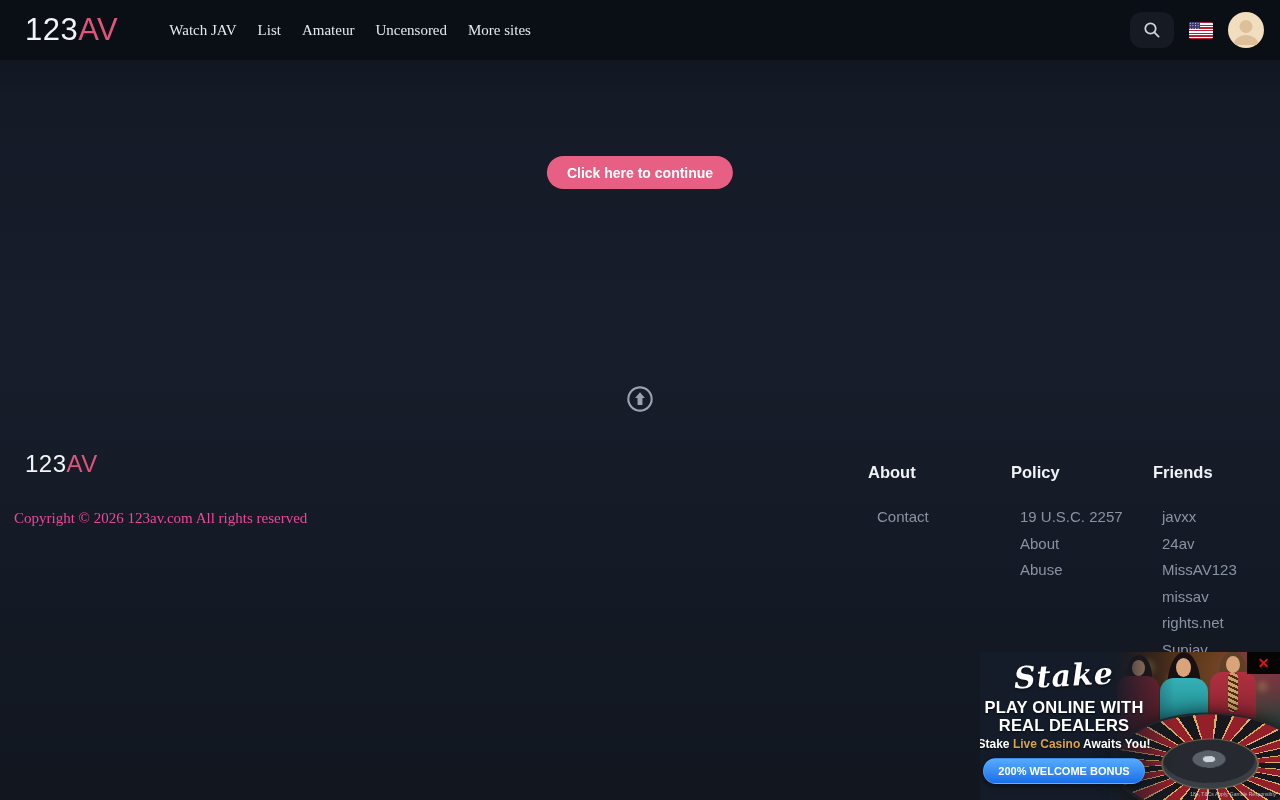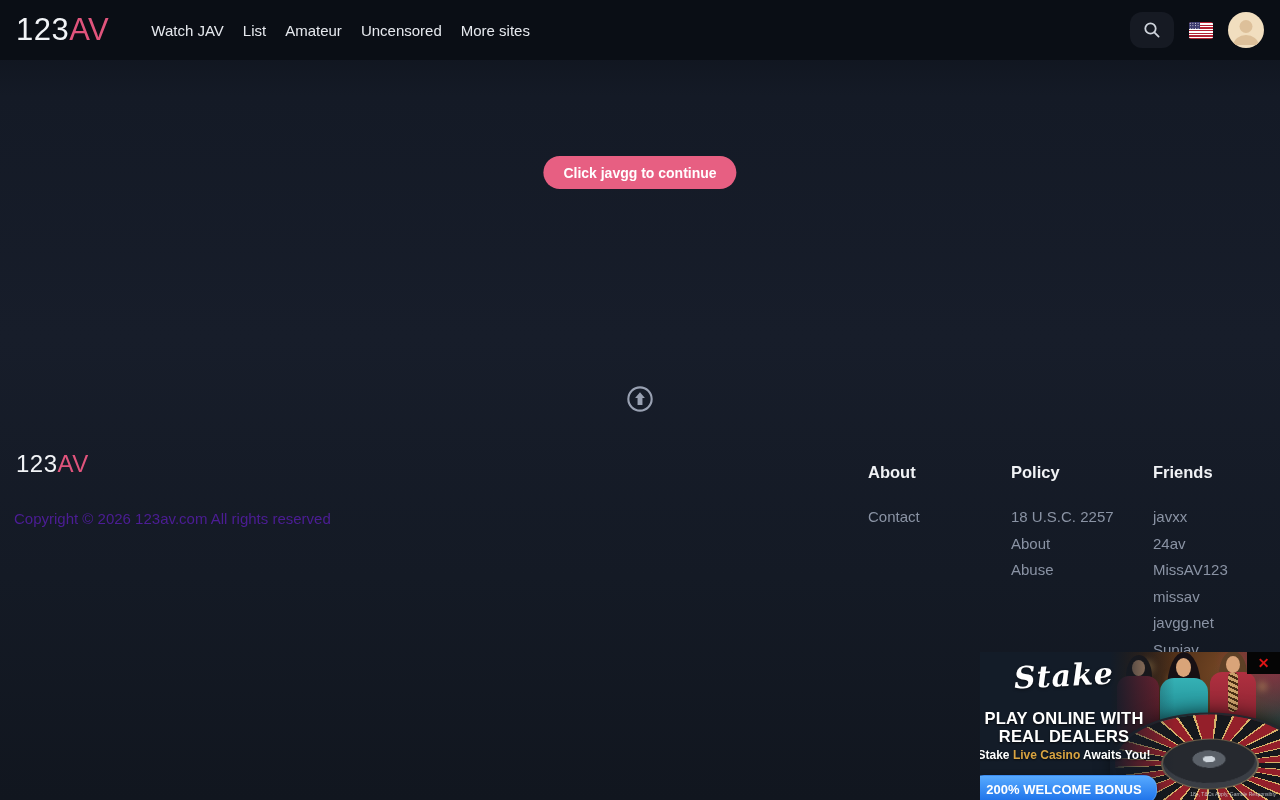--- a/index.html
+++ b/index.html
@@ -3,32 +3,32 @@
 <meta charset="utf-8">
 <style>
   * { box-sizing: border-box; margin: 0; padding: 0; }
   html, body { width: 1280px; height: 800px; overflow: hidden; }
   body {
     font-family: "Liberation Sans", sans-serif;
     background: linear-gradient(180deg, #0d1119 0%, #141a26 12%, #171d2a 42%, #141a25 72%, #11161f 100%);
     position: relative;
     color: #e8eaee;
   }
-  a { text-decoration: none; color: inherit; cursor: pointer; }
+  a { text-decoration: none; color: inherit; cursor: pointer; margin-left: 9px; }
 
   
   .navbar {
     position: absolute; top: 0; left: 0; width: 1280px; height: 60px;
     background: #0a0e15;
     display: flex; align-items: center; padding: 0 16px;
   }
   .logo { font-size: 31px; letter-spacing: 0.5px; display: inline-flex; }
   .logo .lg-white { color: #f2f4f7; }
   .logo .lg-pink  { color: #e0547c; }
-  .nav { display: flex; gap: 19px; margin-left: 42px; }
+  .nav { display: flex; gap: 12px; margin-left: 42px; font-family: Liberation Serif, serif; }
   .nav a { font-size: 15px; color: #e6e9ee; padding: 6px 0; }
   .nav-right { margin-left: auto; display: flex; align-items: center; gap: 15px; }
   .search-btn {
     width: 44px; height: 36px; border-radius: 12px; border: none;
     background: #161a23; display: flex; align-items: center; justify-content: center;
     cursor: pointer;
   }
   .flag { position: relative; width: 24px; height: 17px; border-radius: 2px; overflow: hidden; cursor: pointer;
     background: repeating-linear-gradient(180deg, #b22234 0 1.35px, #ffffff 1.35px 2.7px); }
   .flag .canton { position: absolute; top: 0; left: 0; width: 10.5px; height: 7.5px; background: #3c3b6e;
@@ -41,21 +41,21 @@
     height: 33px; padding: 0 20px; border: none; border-radius: 17px;
     background: #e75f82; color: #ffffff; font-size: 14px; font-weight: 600;
     font-family: "Liberation Sans", sans-serif; cursor: pointer; white-space: nowrap;
   }
   .scroll-top { position: absolute; left: 626px; top: 385px; width: 28px; height: 28px;
     background: transparent; border: none; cursor: pointer; padding: 0; }
 
   
   .footer-logo { position: absolute; left: 16px; top: 450px; font-size: 24px; letter-spacing: 0.5px; }
   .footer-logo .lg-white { color: #f2f4f7; } .footer-logo .lg-pink { color: #e0547c; }
-  .copyright { position: absolute; left: 14px; top: 510px; font-size: 15px; color: #4c1d95; }
+  .copyright { position: absolute; left: 14px; top: 510px; font-size: 15px; color: #ec4899; font-family: Liberation Serif, serif; }
   .fcol { position: absolute; top: 463px; }
   .fcol h4 { font-size: 16.5px; font-weight: 700; color: #f0f2f5; }
   .fcol ul { list-style: none; margin-top: 22px; }
   .fcol li { line-height: 26.6px; font-size: 15px; }
   .fcol li a { color: #8a93a4; }
   .col-about  { left: 868px; }
   .col-policy { left: 1011px; }
   .col-friends{ left: 1153px; }
 
   
@@ -108,27 +108,27 @@
     background: radial-gradient(circle at 50% 40%, #cfd6dd 0 8%, #5a6068 9% 22%, #26292f 23% 62%, #3a3e45 63% 100%);
     border: 2px solid rgba(216,176,106,.35); }
   .wheel-hub { position: absolute; left: 96px; top: 64px; width: 7px; height: 34px; z-index: 3;
     background: linear-gradient(90deg, #9aa2ab, #e6ebf0 50%, #6d747c); border-radius: 3px; }
 
   .ad-content { position: absolute; left: 0; top: 0; width: 168px; height: 148px; z-index: 6;
     display: flex; flex-direction: column; align-items: center; text-align: center; }
   .stake-logo { margin-top: 6px; font-family: "DejaVu Serif", serif; font-style: italic; font-weight: 700;
     font-size: 30px; color: #ffffff; transform: rotate(-3deg); letter-spacing: 1px;
     text-shadow: 0 1px 3px rgba(0,0,0,.6); }
-  .ad-headline { margin-top: 16px; font-size: 16.5px; font-weight: 700; line-height: 18px; color: #ffffff;
+  .ad-headline { margin-top: 5px; font-size: 16.5px; font-weight: 700; line-height: 18px; color: #ffffff;
     letter-spacing: .2px; white-space: nowrap; text-shadow: 0 1px 2px rgba(0,0,0,.7); }
   .ad-sub { margin-top: 3px; font-size: 12px; font-weight: 700; color: #ffffff; white-space: nowrap;
     text-shadow: 0 1px 2px rgba(0,0,0,.7); }
   .ad-sub .gold { color: #d9a441; }
-  .ad-cta { margin-top: 13px; padding: 6px 14px; border-radius: 13px; border: 1px solid rgba(124,192,255,.35);
-    background: linear-gradient(180deg, #57aaff, #1a6fe8); color: #ffffff; font-size: 13px; font-weight: 700;
+  .ad-cta { margin-top: 7px; padding: 6px 14px; border-radius: 13px; border: 1px solid rgba(124,192,255,.35);
+    background: linear-gradient(180deg, #57aaff, #1a6fe8); color: #ffffff; font-size: 11px; font-weight: 700;
     font-family: "Liberation Sans", sans-serif; cursor: pointer; white-space: nowrap;
     box-shadow: 0 2px 6px rgba(0,0,0,.5); }
   .ad-disclaimer { position: absolute; right: 4px; bottom: 3px; z-index: 7; font-size: 5px; color: #cfd4da; opacity: .85; }
   .ad-close { position: absolute; top: 0; right: 0; width: 33px; height: 22px; z-index: 8;
     background: #050505; border: none; cursor: pointer;
     color: #e01515; font-size: 14px; font-weight: 700; line-height: 20px; font-family: "Liberation Sans", sans-serif; }
 </style>
 </head>
 <body>
 
@@ -156,21 +156,21 @@
     </div>
     <div class="avatar">
       <svg width="36" height="36" viewBox="0 0 36 36">
         <circle cx="18" cy="14.5" r="6.5" fill="#ddc09a"></circle>
         <path d="M5.5 33 a12.5 10 0 0 1 25 0 Z" fill="#ddc09a"></path>
       </svg>
     </div>
   </div>
 </header>
 
-<button class="continue-btn">Click javgg to continue</button>
+<button class="continue-btn">Click here to continue</button>
 
 <button class="scroll-top">
   <svg width="28" height="28" viewBox="0 0 24 24">
     <circle cx="12" cy="12" r="10" fill="none" stroke="#99a1b2" stroke-width="1.8"></circle>
     <path d="M12 6.2 L16.2 11.2 H14.1 V17.2 H9.9 V11.2 H7.8 Z" fill="#99a1b2"></path>
   </svg>
 </button>
 
 <a class="footer-logo">
   <span class="lg-white">123</span><span class="lg-pink">AV</span>
@@ -179,33 +179,33 @@
 
 <div class="fcol col-about">
   <h4>About</h4>
   <ul>
     <li><a>Contact</a></li>
   </ul>
 </div>
 <div class="fcol col-policy">
   <h4>Policy</h4>
   <ul>
-    <li><a>18 U.S.C. 2257</a></li>
+    <li><a>19 U.S.C. 2257</a></li>
     <li><a>About</a></li>
     <li><a>Abuse</a></li>
   </ul>
 </div>
 <div class="fcol col-friends">
   <h4>Friends</h4>
   <ul>
     <li><a>javxx</a></li>
     <li><a>24av</a></li>
     <li><a>MissAV123</a></li>
     <li><a>missav</a></li>
-    <li><a>javgg.net</a></li>
+    <li><a>rights.net</a></li>
     <li><a>Supjav</a></li>
   </ul>
 </div>
 
 <div class="ad">
   <div class="ad-photo">
     <div class="bokeh b1"></div>
     <div class="bokeh b2"></div>
     <div class="bokeh b3"></div>
     <div class="bokeh b4"></div>

